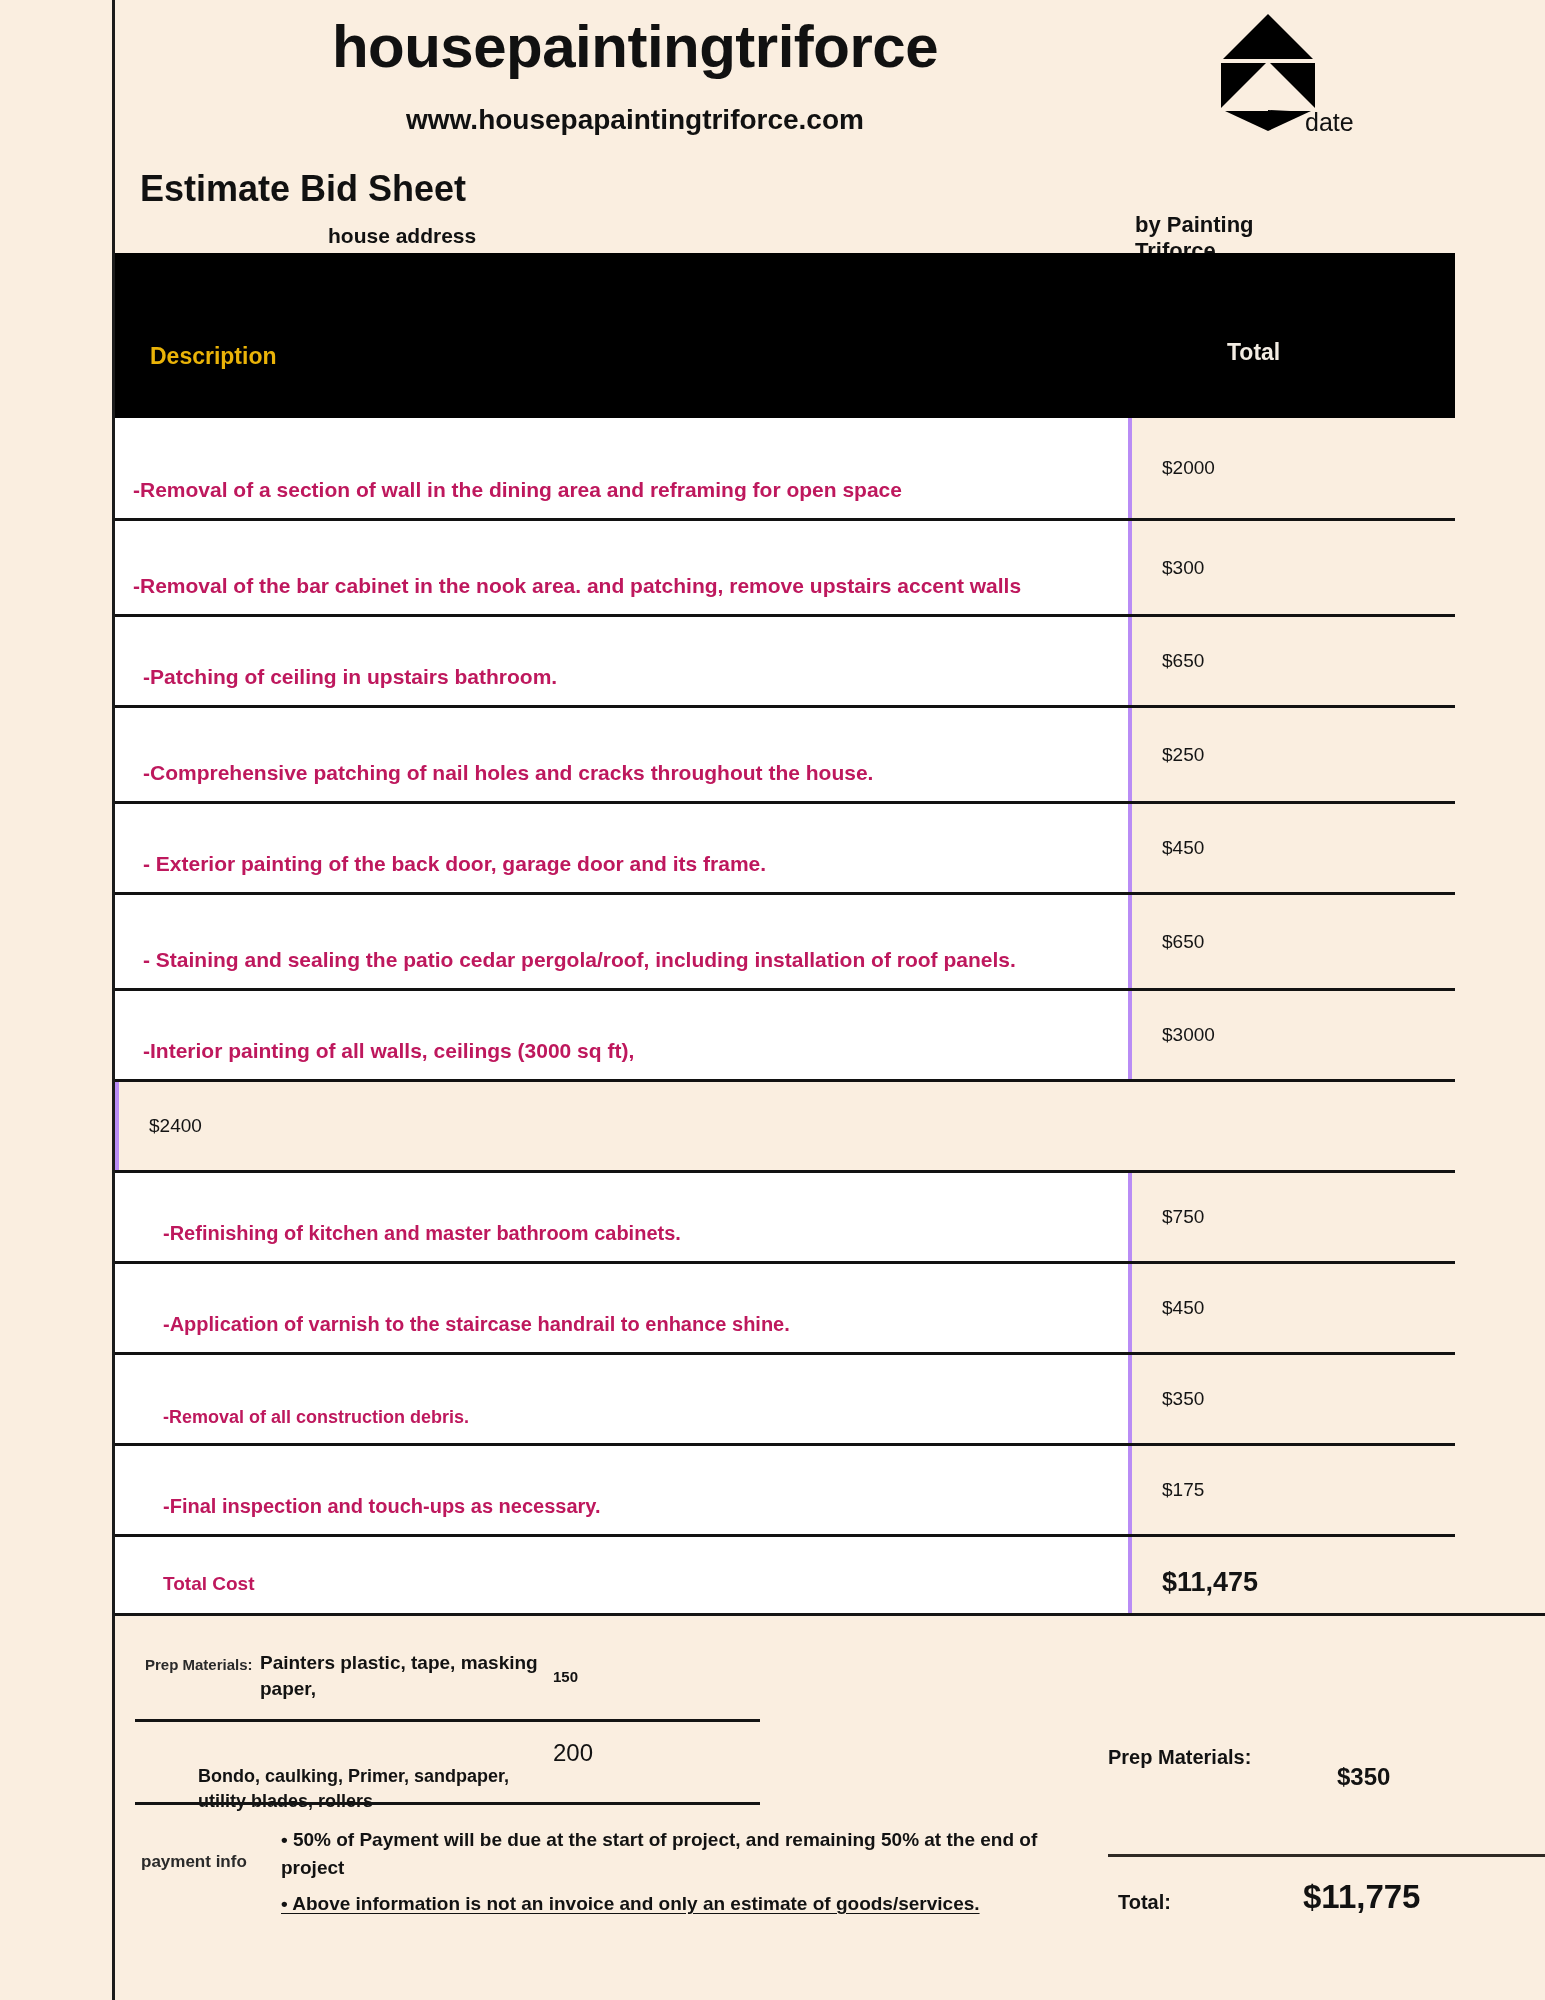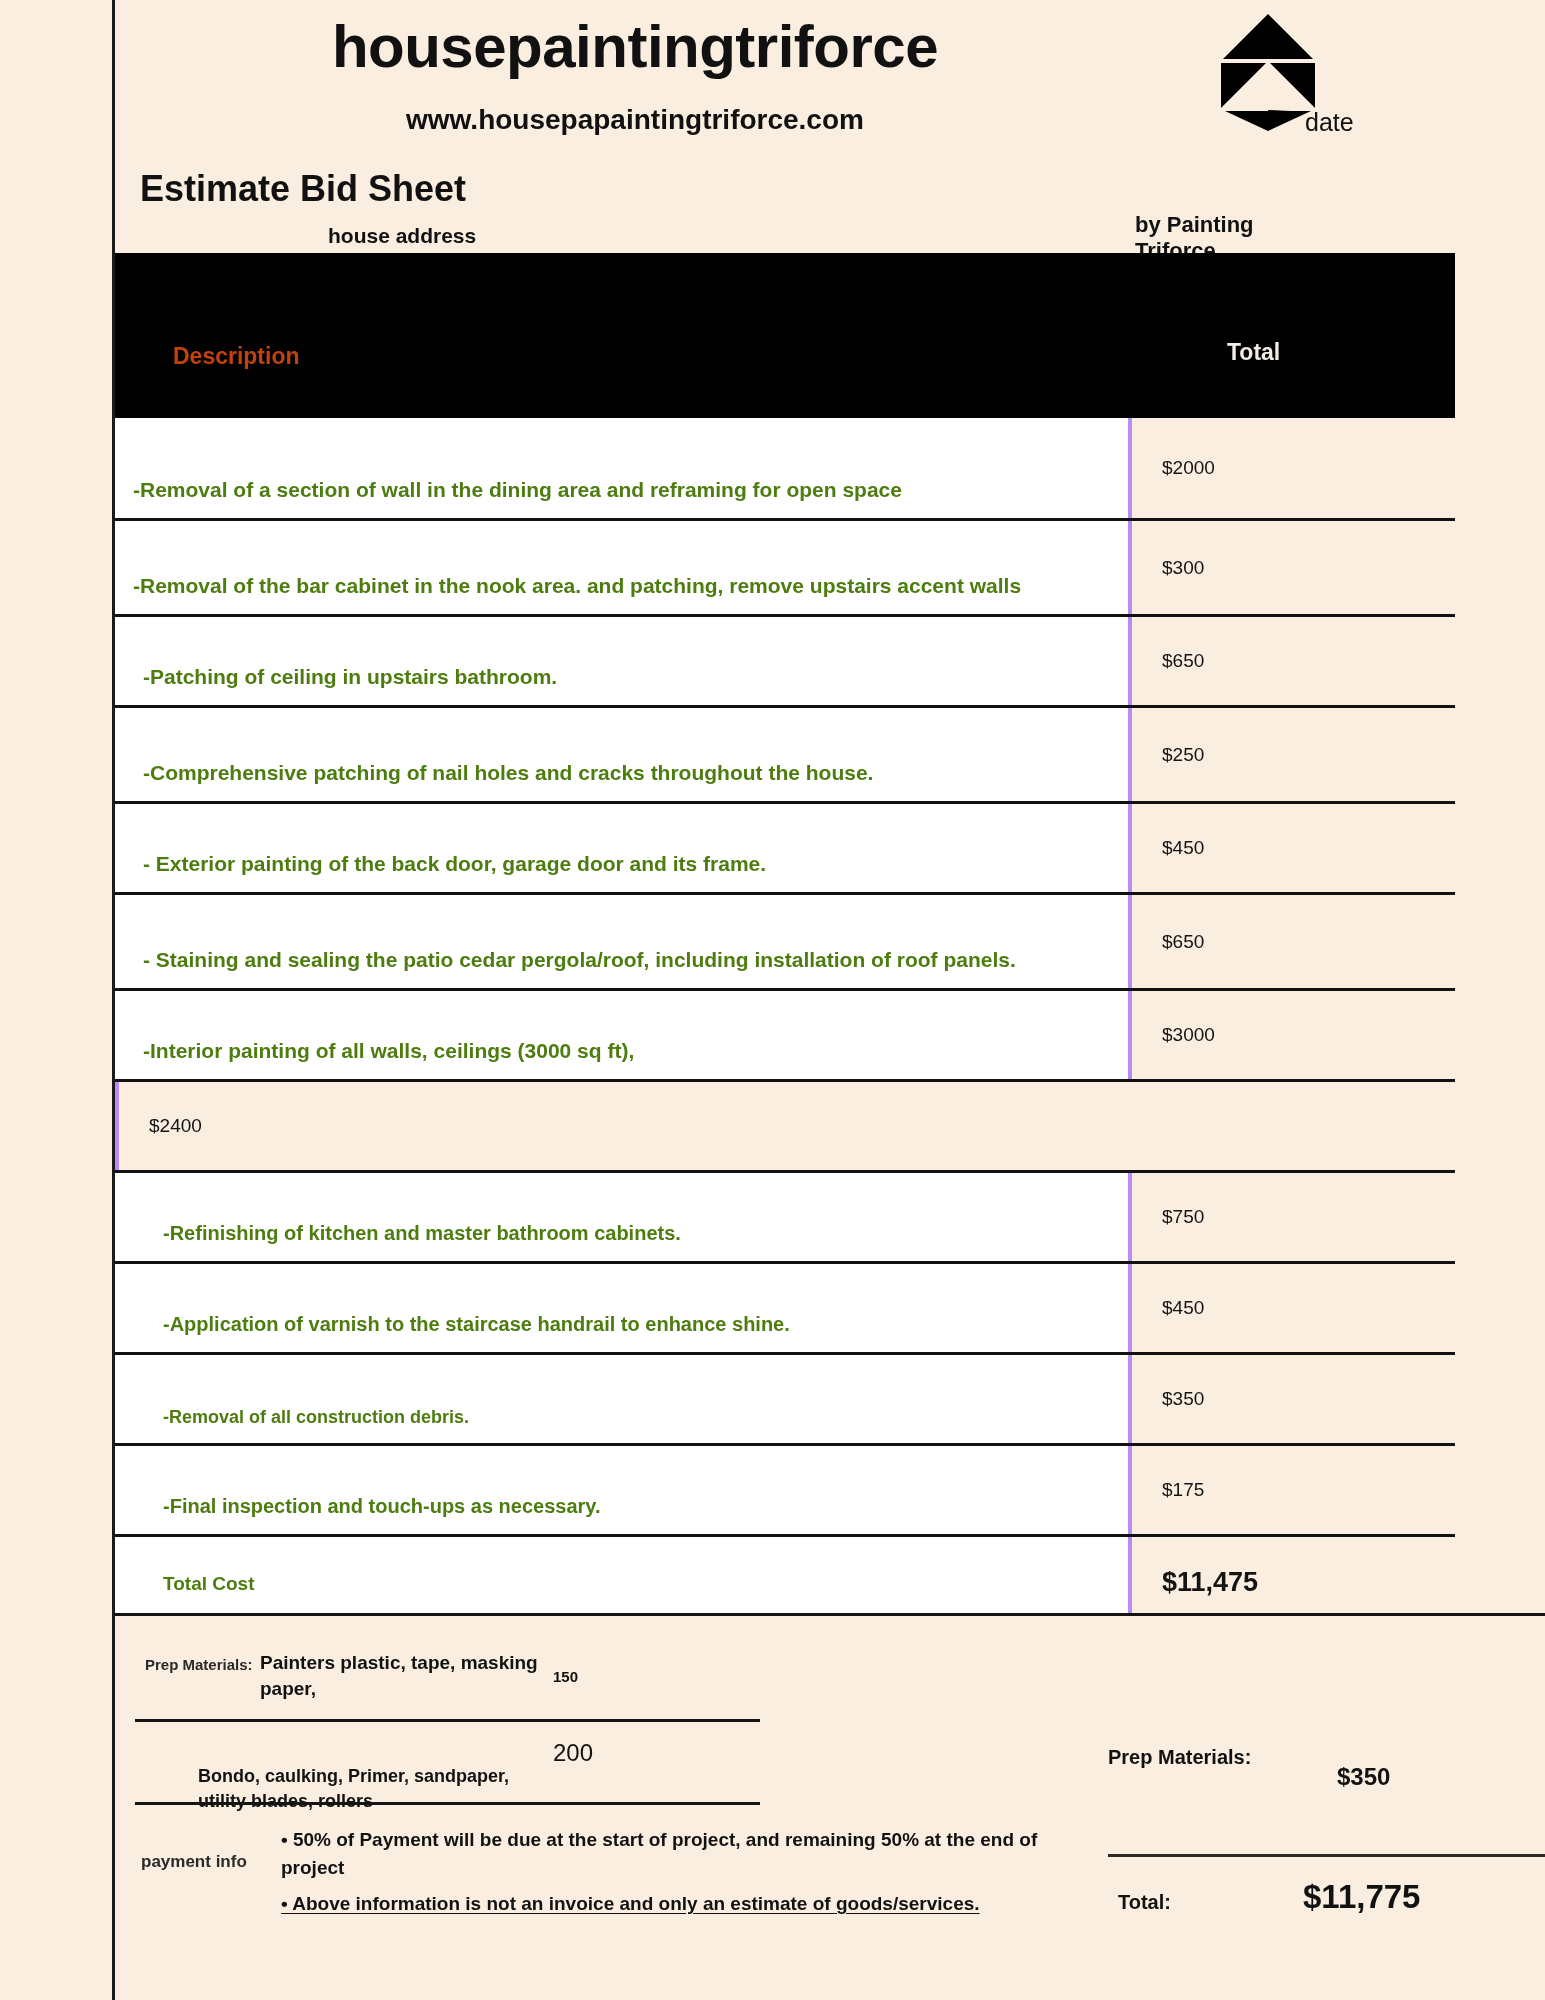--- a/index.html
+++ b/index.html
@@ -122,22 +122,21 @@
     position: relative;
     height: 165px;
     background: #000000;
   }
   #thead .th-desc {
     position: absolute;
     left: 35px;
     bottom: 48px;
     font-size: 23px;
     font-weight: 700;
-    color: #c2410c;
-    margin-left: 23px;
+    color: #eab308;
   }
   #thead .th-total {
     position: absolute;
     left: 1112px;
     bottom: 52px;
     font-size: 23px;
     font-weight: 700;
     color: #f3ece3;
   }
 
@@ -146,21 +145,21 @@
     display: flex;
     background: #ffffff;
     border-bottom: 3px solid #121212;
   }
   .row .desc {
     width: 1013px;
     box-sizing: border-box;
     padding: 10px 6px 14px 18px;
     display: flex;
     align-items: flex-end;
-    color: #4d7c0f;
+    color: #be185d;
     font-size: 21px;
     font-weight: 700;
     line-height: 1.28;
   }
   .row .amt {
     flex: 1;
     box-sizing: border-box;
     background: #faeee0;
     border-left: 4px solid #b98cf5;
     padding: 0 0 0 30px;

